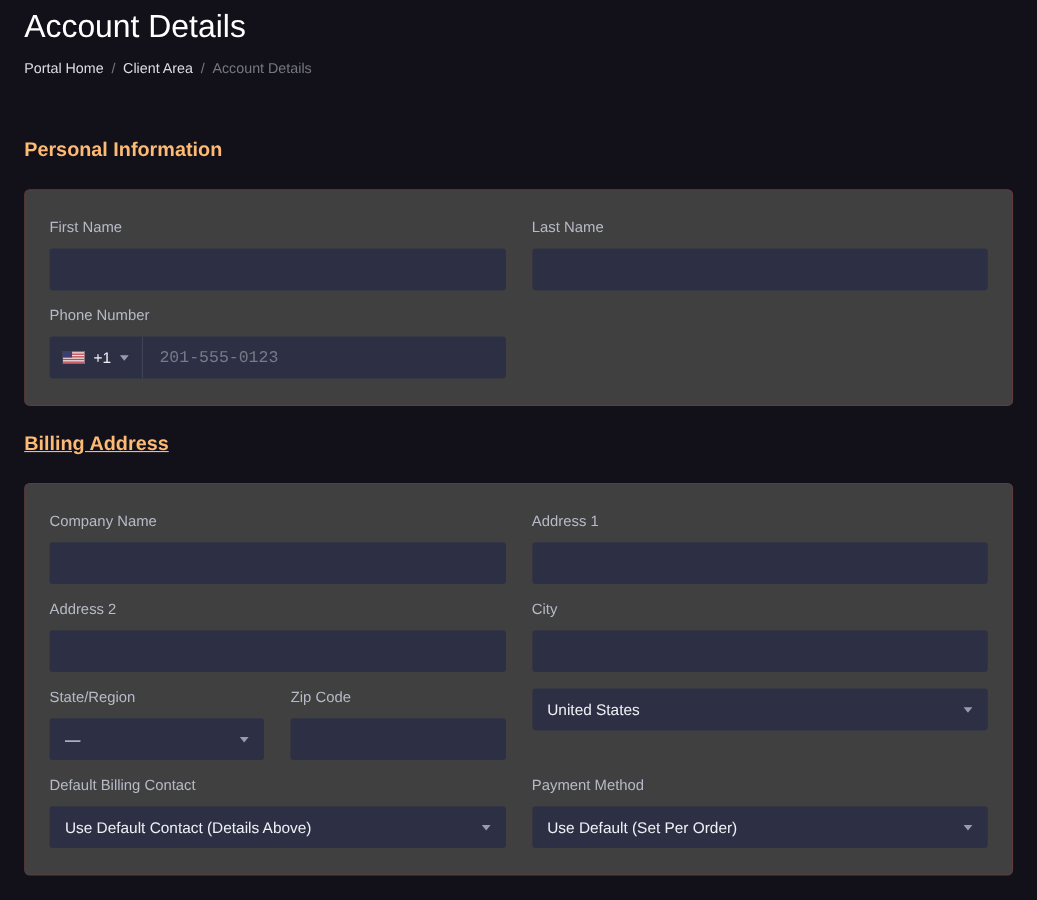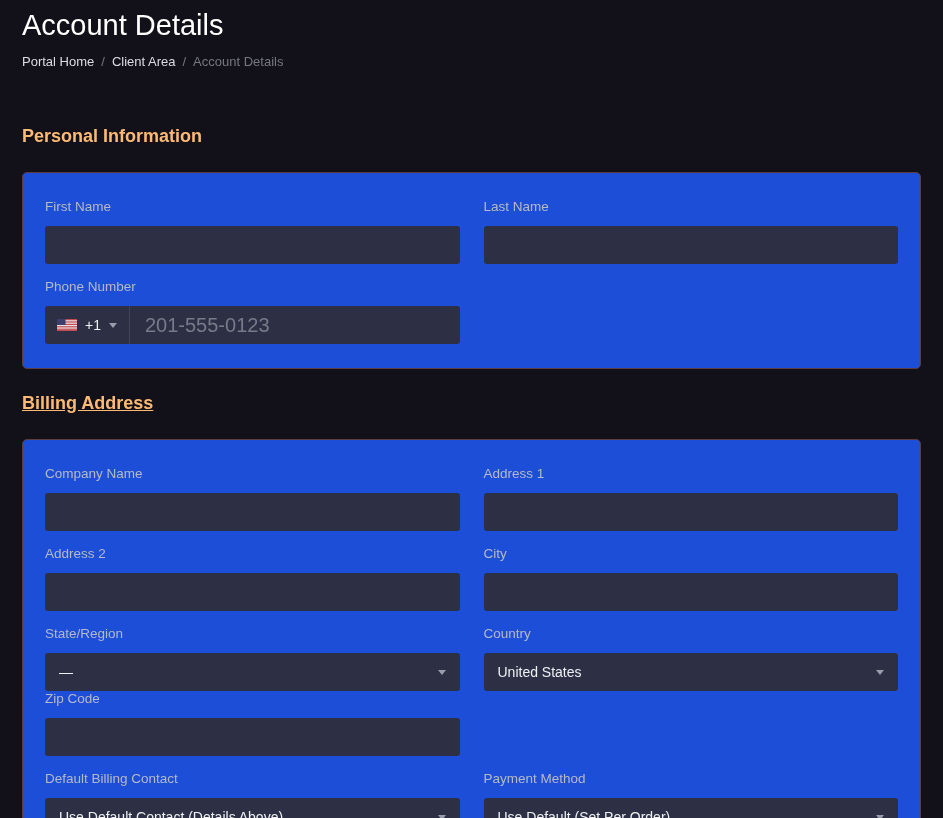--- a/index.html
+++ b/index.html
@@ -45,32 +45,32 @@
     color: #fdba74;
     line-height: 20px;
     margin: 0;
   }
   .section-personal .section-heading { margin-top: 57px; }
   .section-billing  .section-heading { margin-top: 24px; text-decoration: underline; }
 
   
   .panel {
     margin-top: 26px;
-    background: #1d4ed8;
+    background: #404040;
     border: 1px solid #5e3c3c;
     border-radius: 5px;
     padding: 26px 22px 24px 22px;
     display: grid;
     grid-template-columns: 1fr 1fr;
     column-gap: 24px;
     row-gap: 15px;
   }
   .split {
     display: grid;
-    grid-template-columns: 1fr;
+    grid-template-columns: 1fr 1fr;
     column-gap: 24px;
   }
 
   
   .field label {
     display: block;
     font-size: 13.5px;
     line-height: 16px;
     color: #b6bac6;
     margin-bottom: 11px;
@@ -134,22 +134,22 @@
     font-size: 14px;
   }
   .flag { display: inline-flex; line-height: 0; }
   .phone-input {
     flex: 1 1 auto;
     height: 100%;
     background: transparent;
     border: none;
     padding: 16px 15px;
     color: #ffffff;
-    font-size: 20px;
-    font-family: Liberation Sans, sans-serif;
+    font-size: 15px;
+    font-family: Liberation Mono, monospace;
     outline: none;
   }
   .phone-input::placeholder { color: #767b89; }
 </style>
 </head>
 <body>
 
 <header>
   <h1 class="page-title">Account Details</h1>
   <nav class="breadcrumb">
@@ -227,21 +227,20 @@
           <span class="caret"></span>
         </div>
       </div>
       <div class="field">
         <label>Zip Code</label>
         <input class="text-input" type="text" value="" style="">
       </div>
     </div>
 
     <div class="field">
-      <label>Country</label>
       <div class="select">
         <span class="select-value">United States</span>
         <span class="caret"></span>
       </div>
     </div>
 
     <div class="field">
       <label>Default Billing Contact</label>
       <div class="select">
         <span class="select-value">Use Default Contact (Details Above)</span>

